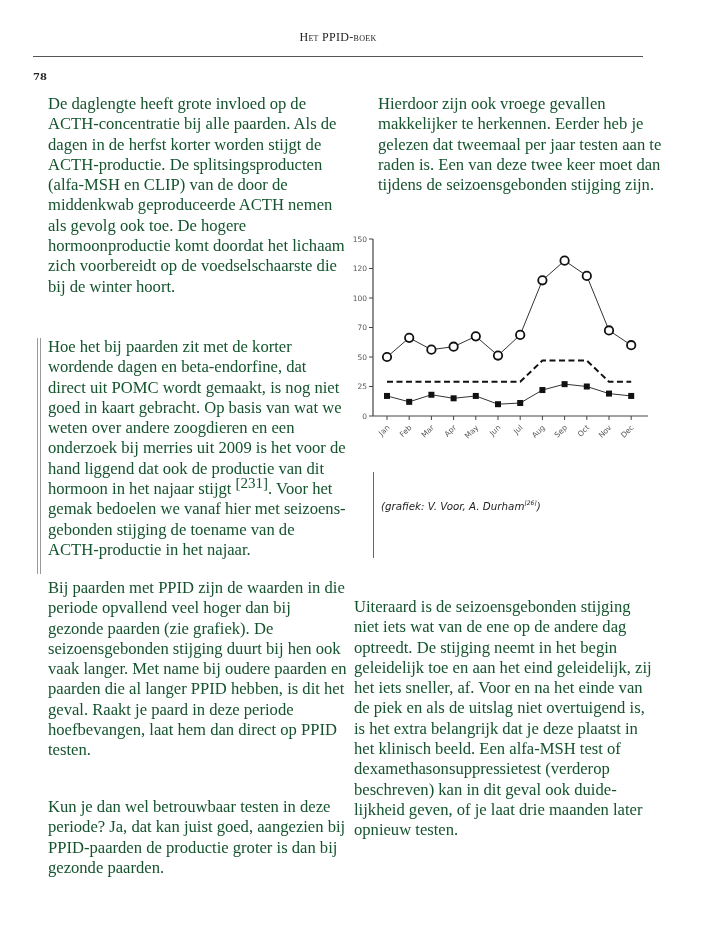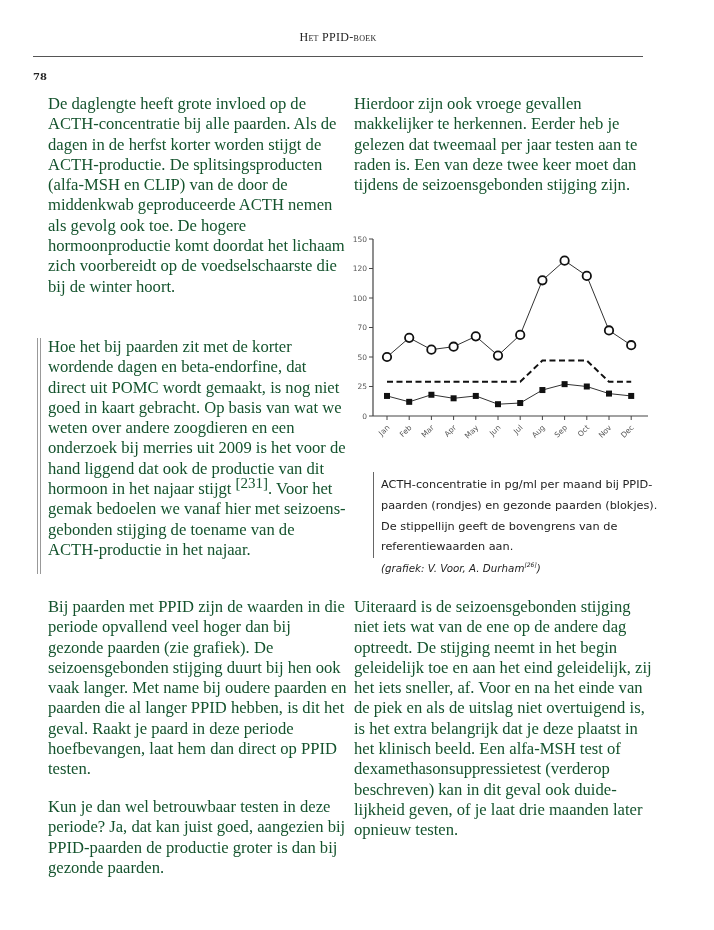--- a/index.html
+++ b/index.html
@@ -32,24 +32,24 @@
 <div class="running-title">Het PPID-boek</div>
 <div class="header-rule"></div>
 
 <p class="para col-left body-text" style="top:94px;">De daglengte heeft grote invloed op de ACTH-concentratie bij alle paar­den. Als de dagen in de herfst korter worden stijgt de ACTH-productie. De splitsingsproducten (alfa-MSH en CLIP) van de door de middenkwab geproduceerde ACTH nemen als gevolg ook toe. De hogere hormoonproductie komt doordat het lichaam zich voorbe­reidt op de voedselschaarste die bij de winter hoort.</p>
 
 <div class="quote-bars"></div>
 <p class="para col-left body-text" style="top:337px;">
   <span>Hoe het bij paarden zit met de korter wordende dagen en beta-endorfine, dat direct uit POMC wordt gemaakt, is nog niet goed in kaart gebracht. Op basis van wat we weten over andere zoog­dieren en een onderzoek bij merries uit 2009 is het voor de hand liggend dat ook de productie van dit hormoon in het najaar stijgt </span><sup class="ref">[231]</sup><span>. Voor het gemak bedoelen we vanaf hier met seizoens­gebonden stijging de toename van de ACTH-productie in het najaar.</span>
 </p>
 
-<p class="para col-left body-text" style="top:597px;">Bij paarden met PPID zijn de waarden in die periode opvallend veel hoger dan bij gezonde paarden (zie grafiek). De seizoensgebonden stijging duurt bij hen ook vaak langer. Met name bij ou­dere paarden en paarden die al langer PPID hebben, is dit het geval. Raakt je paard in deze periode hoefbevangen, laat hem dan direct op PPID testen.</p>
+<p class="para col-left body-text" style="top:578px;">Bij paarden met PPID zijn de waarden in die periode opvallend veel hoger dan bij gezonde paarden (zie grafiek). De seizoensgebonden stijging duurt bij hen ook vaak langer. Met name bij ou­dere paarden en paarden die al langer PPID hebben, is dit het geval. Raakt je paard in deze periode hoefbevangen, laat hem dan direct op PPID testen.</p>
 <p class="para col-left body-text" style="top:797px;">Kun je dan wel betrouwbaar testen in deze periode? Ja, dat kan juist goed, aangezien bij PPID-paarden de productie groter is dan bij gezonde paarden.</p>
 
-<p class="para col-right body-text" style="top:94px;">Hierdoor zijn ook vroege gevallen makkelijker te herkennen. Eerder heb je gelezen dat tweemaal per jaar testen aan te raden is. Een van deze twee keer moet dan tijdens de seizoensgebonden stijging zijn.</p>
+<p class="para col-right body-text" style="top:94px;margin-left:24px;">Hierdoor zijn ook vroege gevallen makkelijker te herkennen. Eerder heb je gelezen dat tweemaal per jaar testen aan te raden is. Een van deze twee keer moet dan tijdens de seizoensgebonden stijging zijn.</p>
 
 <div class="chart-wrap">
   <svg id="chart-svg" width="320" height="230" viewBox="0 0 320 230">
       <line x1="28" y1="11" x2="28" y2="188" stroke="#444" stroke-width="1.2"></line>
       <line x1="28" y1="188" x2="303" y2="188" stroke="#444" stroke-width="1.2"></line>
       <line x1="24" y1="188" x2="28" y2="188" stroke="#444" stroke-width="1"></line>
       <text x="22" y="190.5" text-anchor="end" class="axis-label">0</text>
       <line x1="24" y1="158.5" x2="28" y2="158.5" stroke="#444" stroke-width="1"></line>
       <text x="22" y="161" text-anchor="end" class="axis-label">25</text>
       <line x1="24" y1="129" x2="28" y2="129" stroke="#444" stroke-width="1"></line>
@@ -111,17 +111,17 @@
       <circle cx="197.4" cy="52.30000000000001" r="4.2" fill="#fff" stroke="#111" stroke-width="1.8"></circle>
       <circle cx="219.6" cy="32.633333333333326" r="4.2" fill="#fff" stroke="#111" stroke-width="1.8"></circle>
       <circle cx="241.79999999999998" cy="47.875" r="4.2" fill="#fff" stroke="#111" stroke-width="1.8"></circle>
       <circle cx="264" cy="102.45" r="4.2" fill="#fff" stroke="#111" stroke-width="1.8"></circle>
       <circle cx="286.2" cy="117.2" r="4.2" fill="#fff" stroke="#111" stroke-width="1.8"></circle>
     </svg>
 </div>
 
 <div class="caption-bar"></div>
 <div class="caption">
-  <span>ACTH-concentratie in pg/ml per maand bij PPID-paarden (rondjes) en gezonde paarden (blokjes). De stippellijn geeft de bovengrens van de referentiewaarden aan.</span><br>
+  <br>
   <span class="credit"><span>(grafiek: V. Voor, A. Durham</span><sup>[26]</sup><span>)</span></span>
 </div>
 
 <p class="para col-right body-text" style="top:597px;">Uiteraard is de seizoensgebonden stijging niet iets wat van de ene op de andere dag optreedt. De stijging neemt in het begin geleidelijk toe en aan het eind geleidelijk, zij het iets sneller, af. Voor en na het einde van de piek en als de uitslag niet overtuigend is, is het extra belangrijk dat je deze plaatst in het klinisch beeld. Een alfa-MSH test of dexamethasonsuppressietest (verderop beschreven) kan in dit geval ook duide­lijkheid geven, of je laat drie maanden later opnieuw testen.</p>
 
 </body></html>

